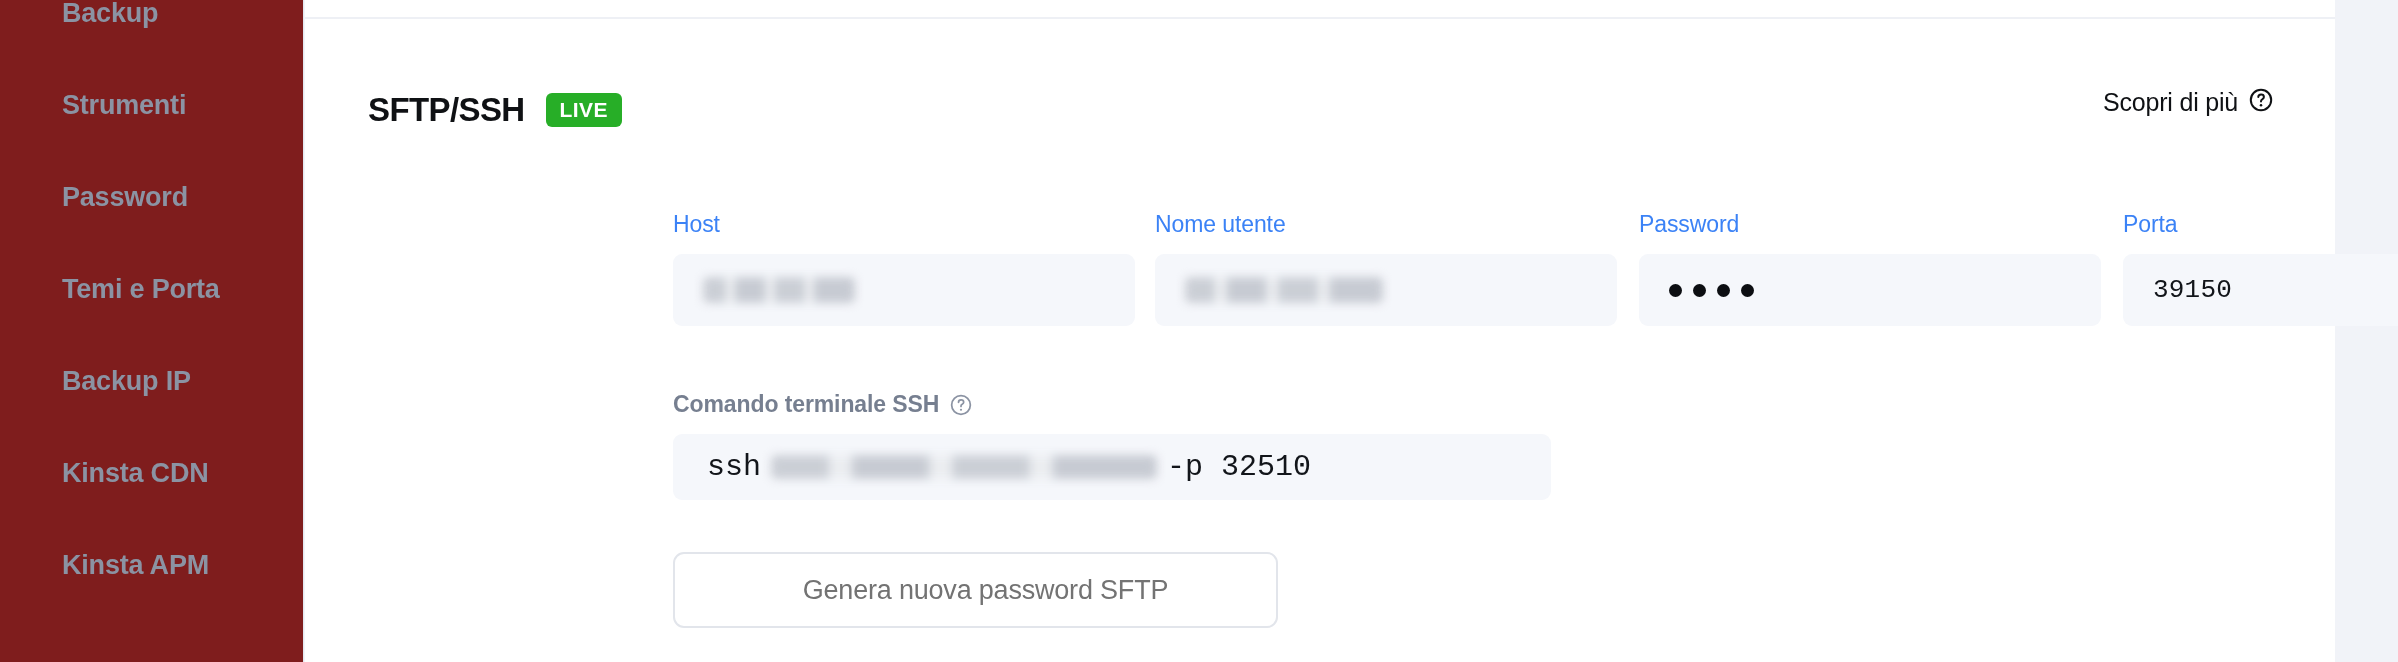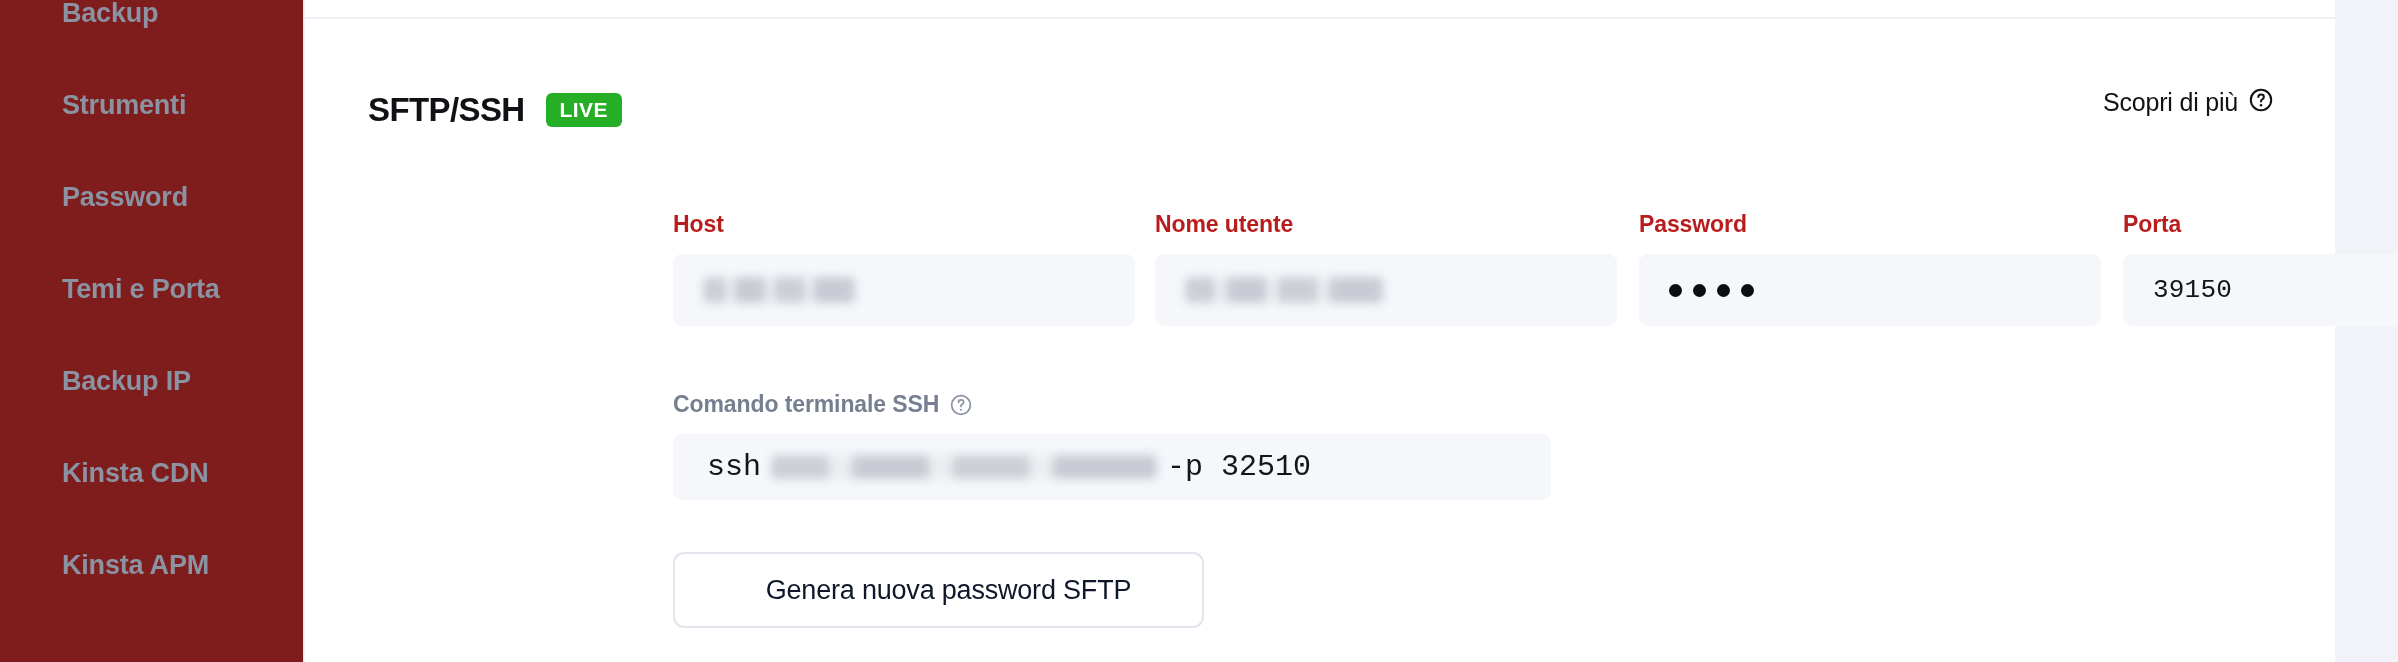--- a/index.html
+++ b/index.html
@@ -112,23 +112,23 @@
   .help-icon svg { display: block; }
 
   
   .field {
     position: absolute;
     top: 211px;
     width: 462px;
   }
   .field-label {
     font-size: 23px;
-    font-weight: 700;
+    font-weight: 400;
     letter-spacing: -0.1px;
-    color: #b91c1c;
+    color: #3b82f6;
     margin-bottom: 16px;
     white-space: nowrap;
   }
   .field-box {
     width: 100%;
     height: 72px;
     background: #f5f7fb;
     border-radius: 9px;
     display: flex;
     align-items: center;
@@ -202,30 +202,30 @@
     font-family: "Liberation Mono", monospace;
     font-size: 30px;
     color: #12151a;
     white-space: nowrap;
   }
 
   
   #generate-btn {
     position: absolute;
     left: 368px; top: 552px;
-    width: 531px;
+    width: 605px;
     height: 76px;
     background: #ffffff;
     border: 2px solid #e2e5eb;
     border-radius: 11px;
     font-family: "Liberation Sans", sans-serif;
     font-size: 27px;
     font-weight: 400;
     letter-spacing: -0.2px;
-    color: #0f172a;
+    color: #737373;
     cursor: pointer;
     padding-left: 20px;
   }
 </style>
 </head>
 <body>
 
 <div id="app">
 
   <nav id="sidebar">

